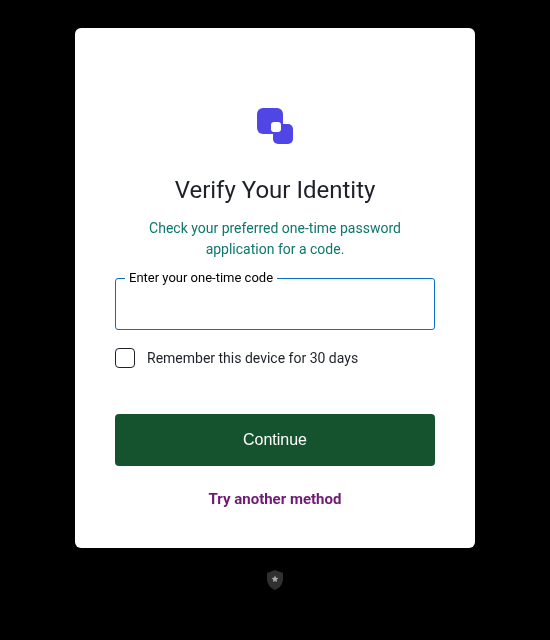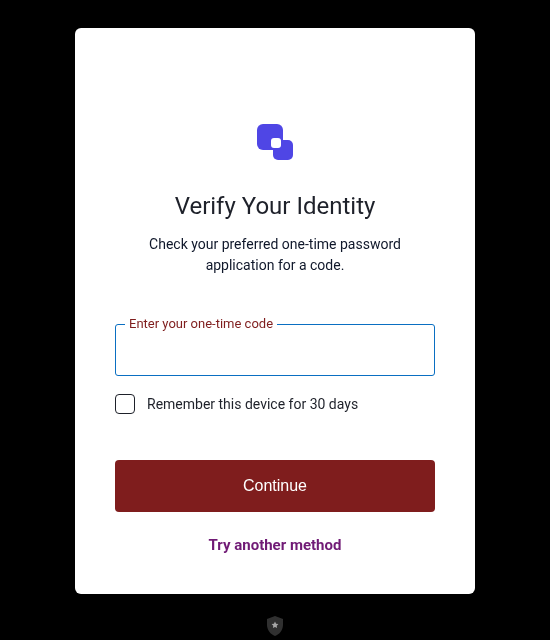--- a/index.html
+++ b/index.html
@@ -15,21 +15,21 @@
       display: flex;
       flex-direction: column;
       align-items: center;
       padding-top: 28px;
     }
     .card {
       width: 400px;
       background: #fff;
       border-radius: 6px;
       box-shadow: 0 10px 30px rgba(0,0,0,0.4);
-      padding: 60px 40px 40px 40px;
+      padding: 44px 40px 40px 40px;
       display: flex;
       flex-direction: column;
       align-items: center;
     }
     .logo {
       width: 44px;
       height: 44px;
       margin-top: 32px;
       margin-bottom: 28px;
       position: relative;
@@ -39,37 +39,37 @@
     }
     .title {
       font-size: 24px;
       font-weight: 400;
       color: #1e212a;
       margin-bottom: 14px;
       text-align: center;
     }
     .subtitle {
       font-size: 14px;
-      color: #0f172a;
+      color: #0f766e;
       text-align: center;
       line-height: 1.5;
-      margin-bottom: 48px;
+      margin-bottom: 18px;
       max-width: 300px;
     }
     .field-wrap {
       width: 100%;
       position: relative;
       margin-bottom: 18px;
     }
     .field-label {
       position: absolute;
       top: -8px;
       left: 10px;
       font-size: 13px;
-      color: #7f1d1d;
+      color: #000000;
       background: #fff;
       padding: 0 4px;
       z-index: 1;
     }
     .otp-input {
       width: 100%;
       height: 52px;
       border: 1px solid #0a6fc2;
       border-radius: 3px;
       font-size: 16px;
@@ -93,21 +93,21 @@
       cursor: pointer;
       flex-shrink: 0;
     }
     .remember-label {
       font-size: 14px;
       color: #1e212a;
     }
     .continue-btn {
       width: 100%;
       height: 52px;
-      background: #7f1d1d;
+      background: #14532d;
       color: #fff;
       border: none;
       border-radius: 4px;
       font-size: 16px;
       font-weight: 400;
       cursor: pointer;
       margin-bottom: 24px;
     }
     .try-another {
       color: #701a75;

